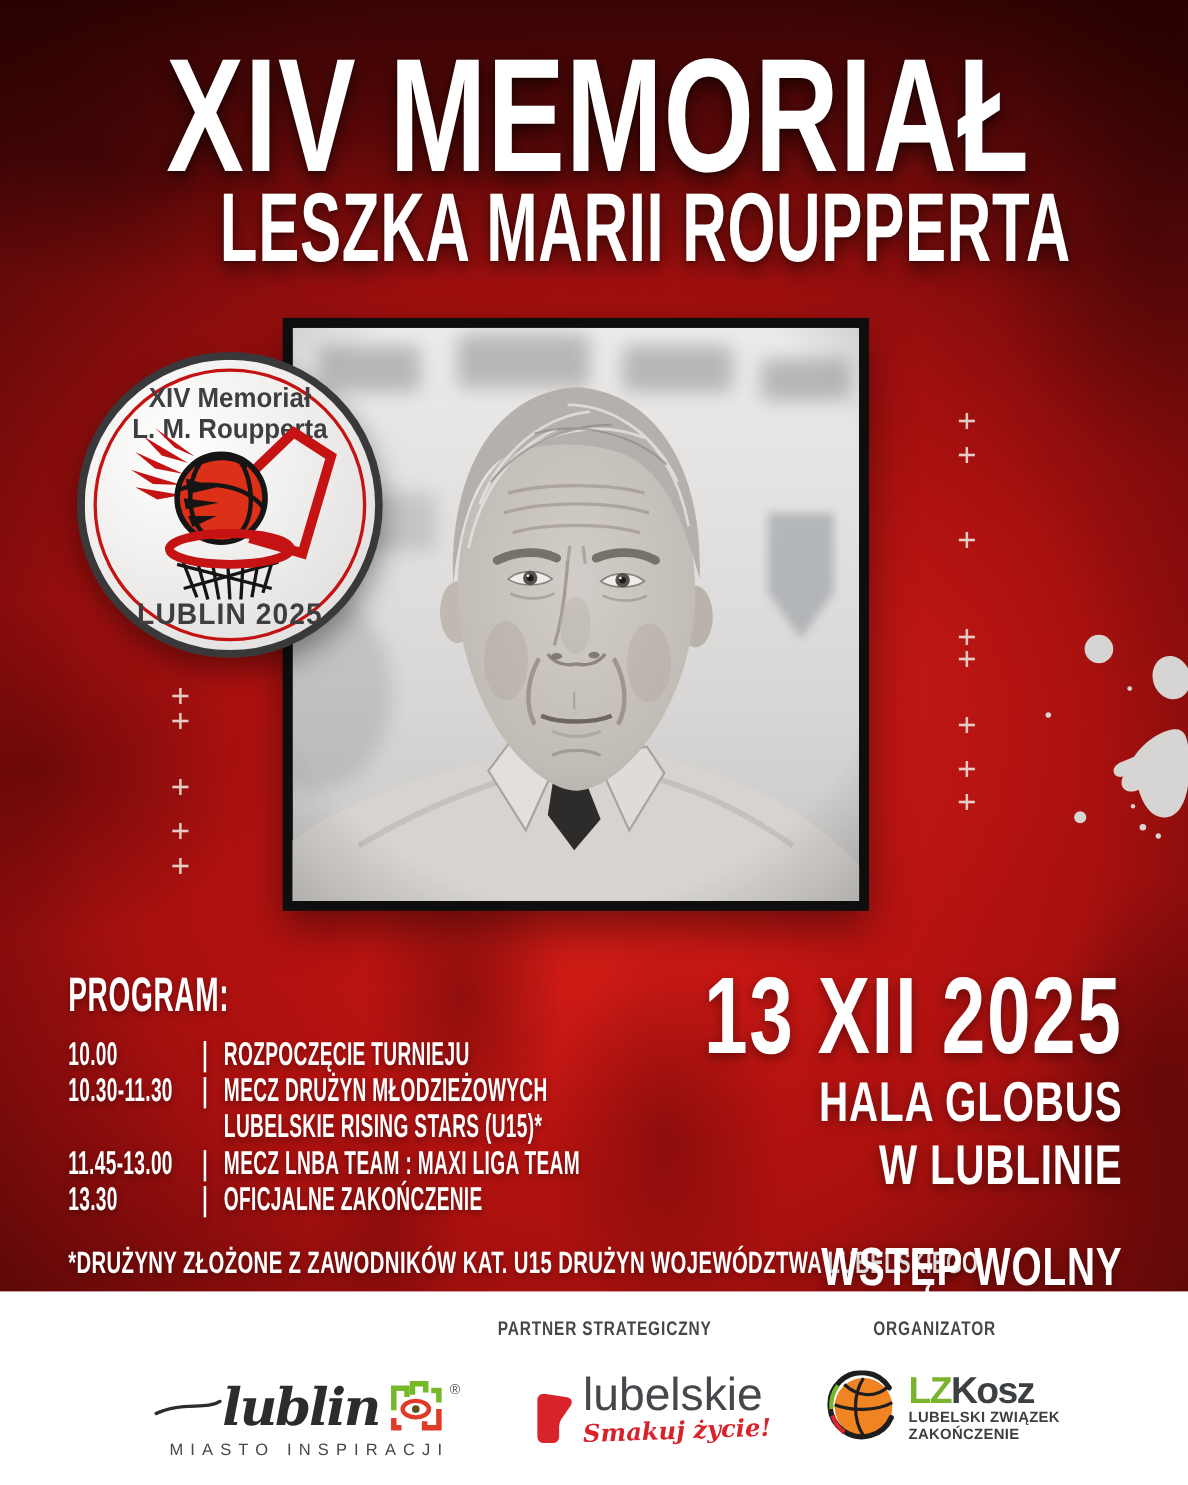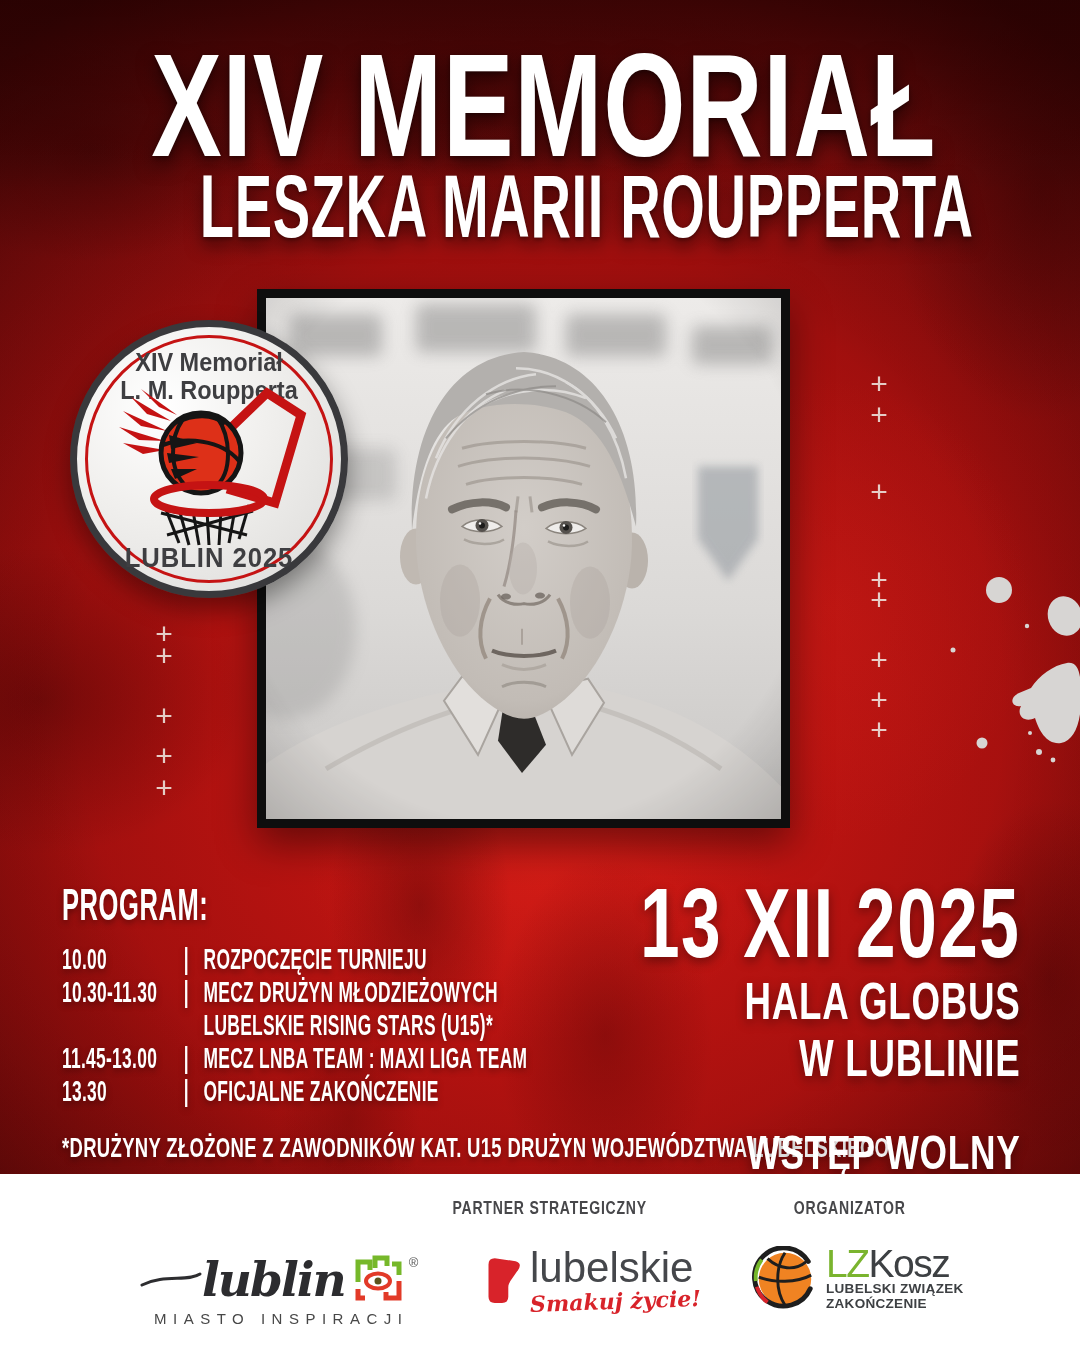--- a/index.html
+++ b/index.html
@@ -75,28 +75,28 @@
     font-size:18px;font-weight:700;letter-spacing:1px;}
   .mini-label span{display:inline-block;transform:scaleX(.78);}
   .lbl-partner{left:410px;}
   .lbl-organizer{left:710px;}
   .lublin-logo{position:absolute;left:140px;top:79px;}
   .lublin-row{display:flex;align-items:center;}
   .lublin-script{font-family:"DejaVu Serif",serif;font-style:italic;font-weight:700;
     font-size:47px;color:#2c2c2f;letter-spacing:-2px;line-height:50px;}
   .lublin-reg{font-size:13px;color:#555;align-self:flex-start;margin:2px 0 0 4px;}
   .lublin-tag{margin-top:3px;padding-left:14px;font-size:15px;letter-spacing:6.5px;color:#474747;}
-  .lubelskie-logo{position:absolute;left:480px;top:72px;display:flex;align-items:center;}
+  .lubelskie-logo{position:absolute;left:480px;top:72px;display:flex;align-items:flex-end;}
   .lub-right{margin-left:8px;}
   .lub-name{font-size:42px;line-height:44px;color:#45474b;letter-spacing:0;}
   .lub-tag{font-family:"DejaVu Serif",serif;font-style:italic;font-weight:700;font-size:22px;
     color:#d8232a;text-align:right;transform:rotate(-2deg);margin-top:-2px;}
   .lzkosz-logo{position:absolute;left:752px;top:72px;display:flex;align-items:center;}
   .lzk-text{margin-left:8px;}
-  .lzk-name{font-size:39px;font-weight:400;letter-spacing:-1.5px;line-height:34px;}
+  .lzk-name{font-size:34px;font-weight:700;letter-spacing:-1.5px;line-height:34px;}
   .lzk-lz{color:#7ab42e;}
   .lzk-kosz{color:#3d4043;}
   .lzk-tag{font-size:13.5px;font-weight:700;color:#3d4043;line-height:15px;letter-spacing:.3px;}
 </style>
 </head>
 <body>
 
 <div class="poster">
   <div class="bg-base"></div>
   <div class="bg-texture"></div>

